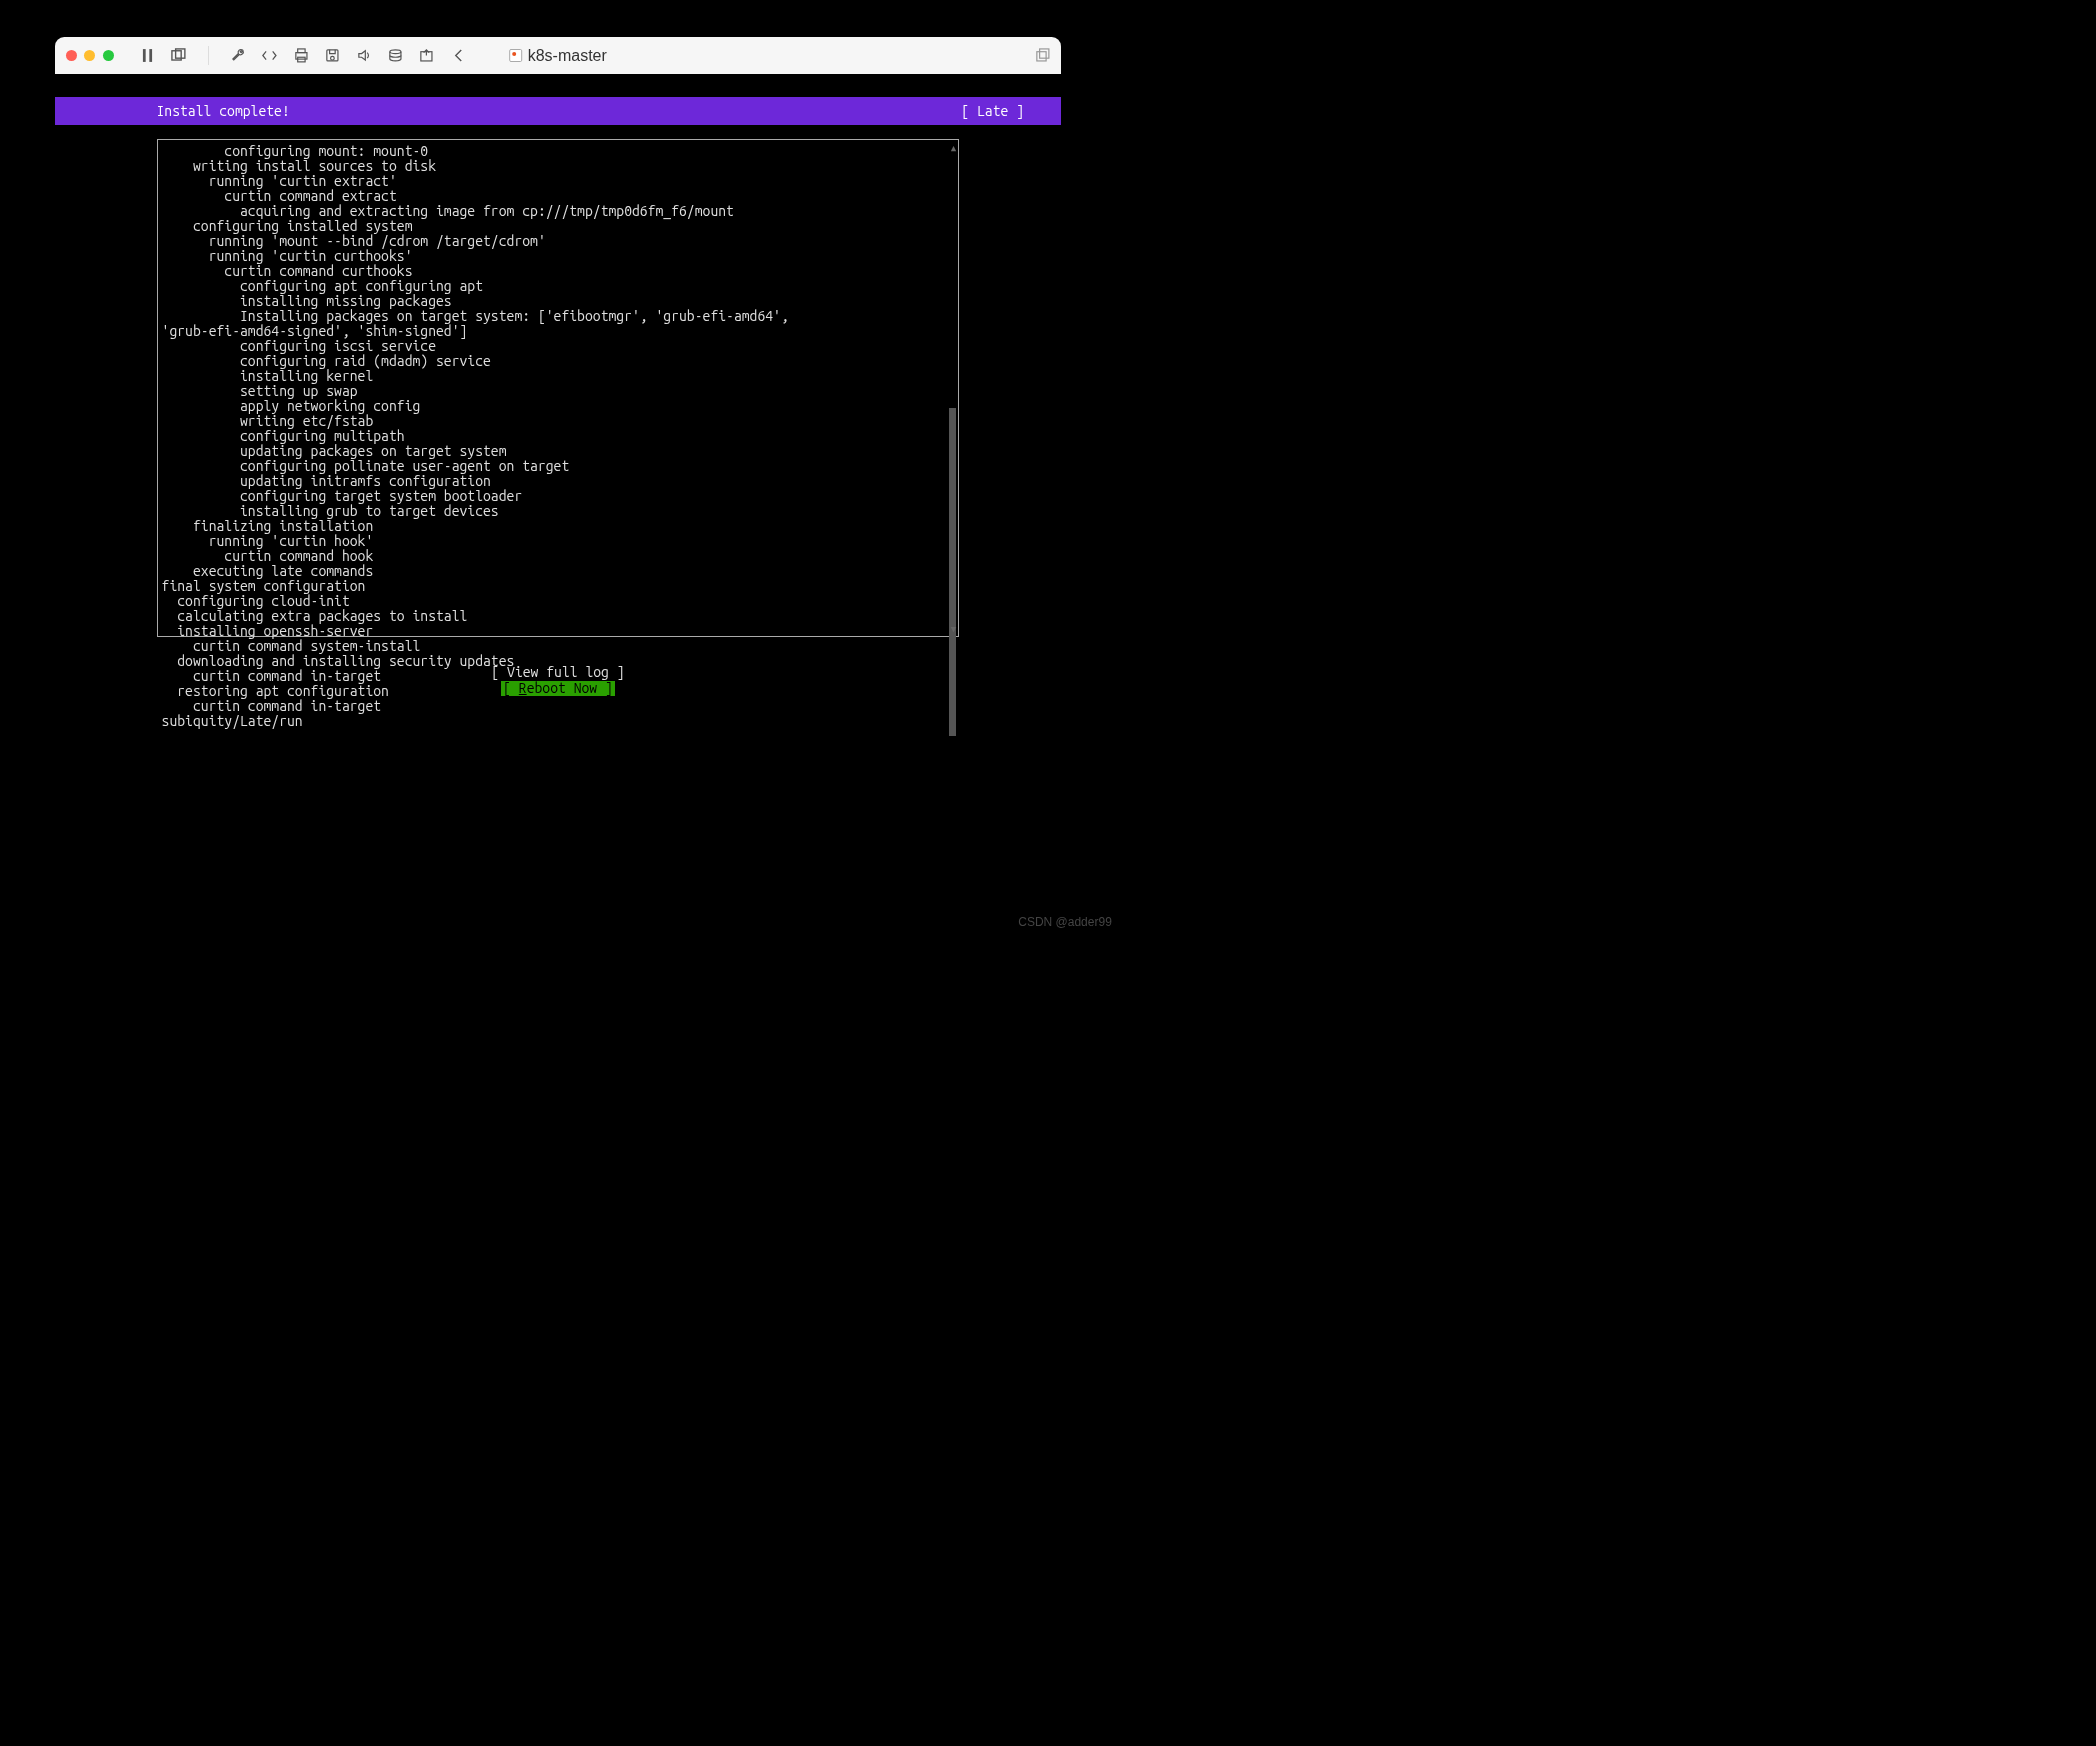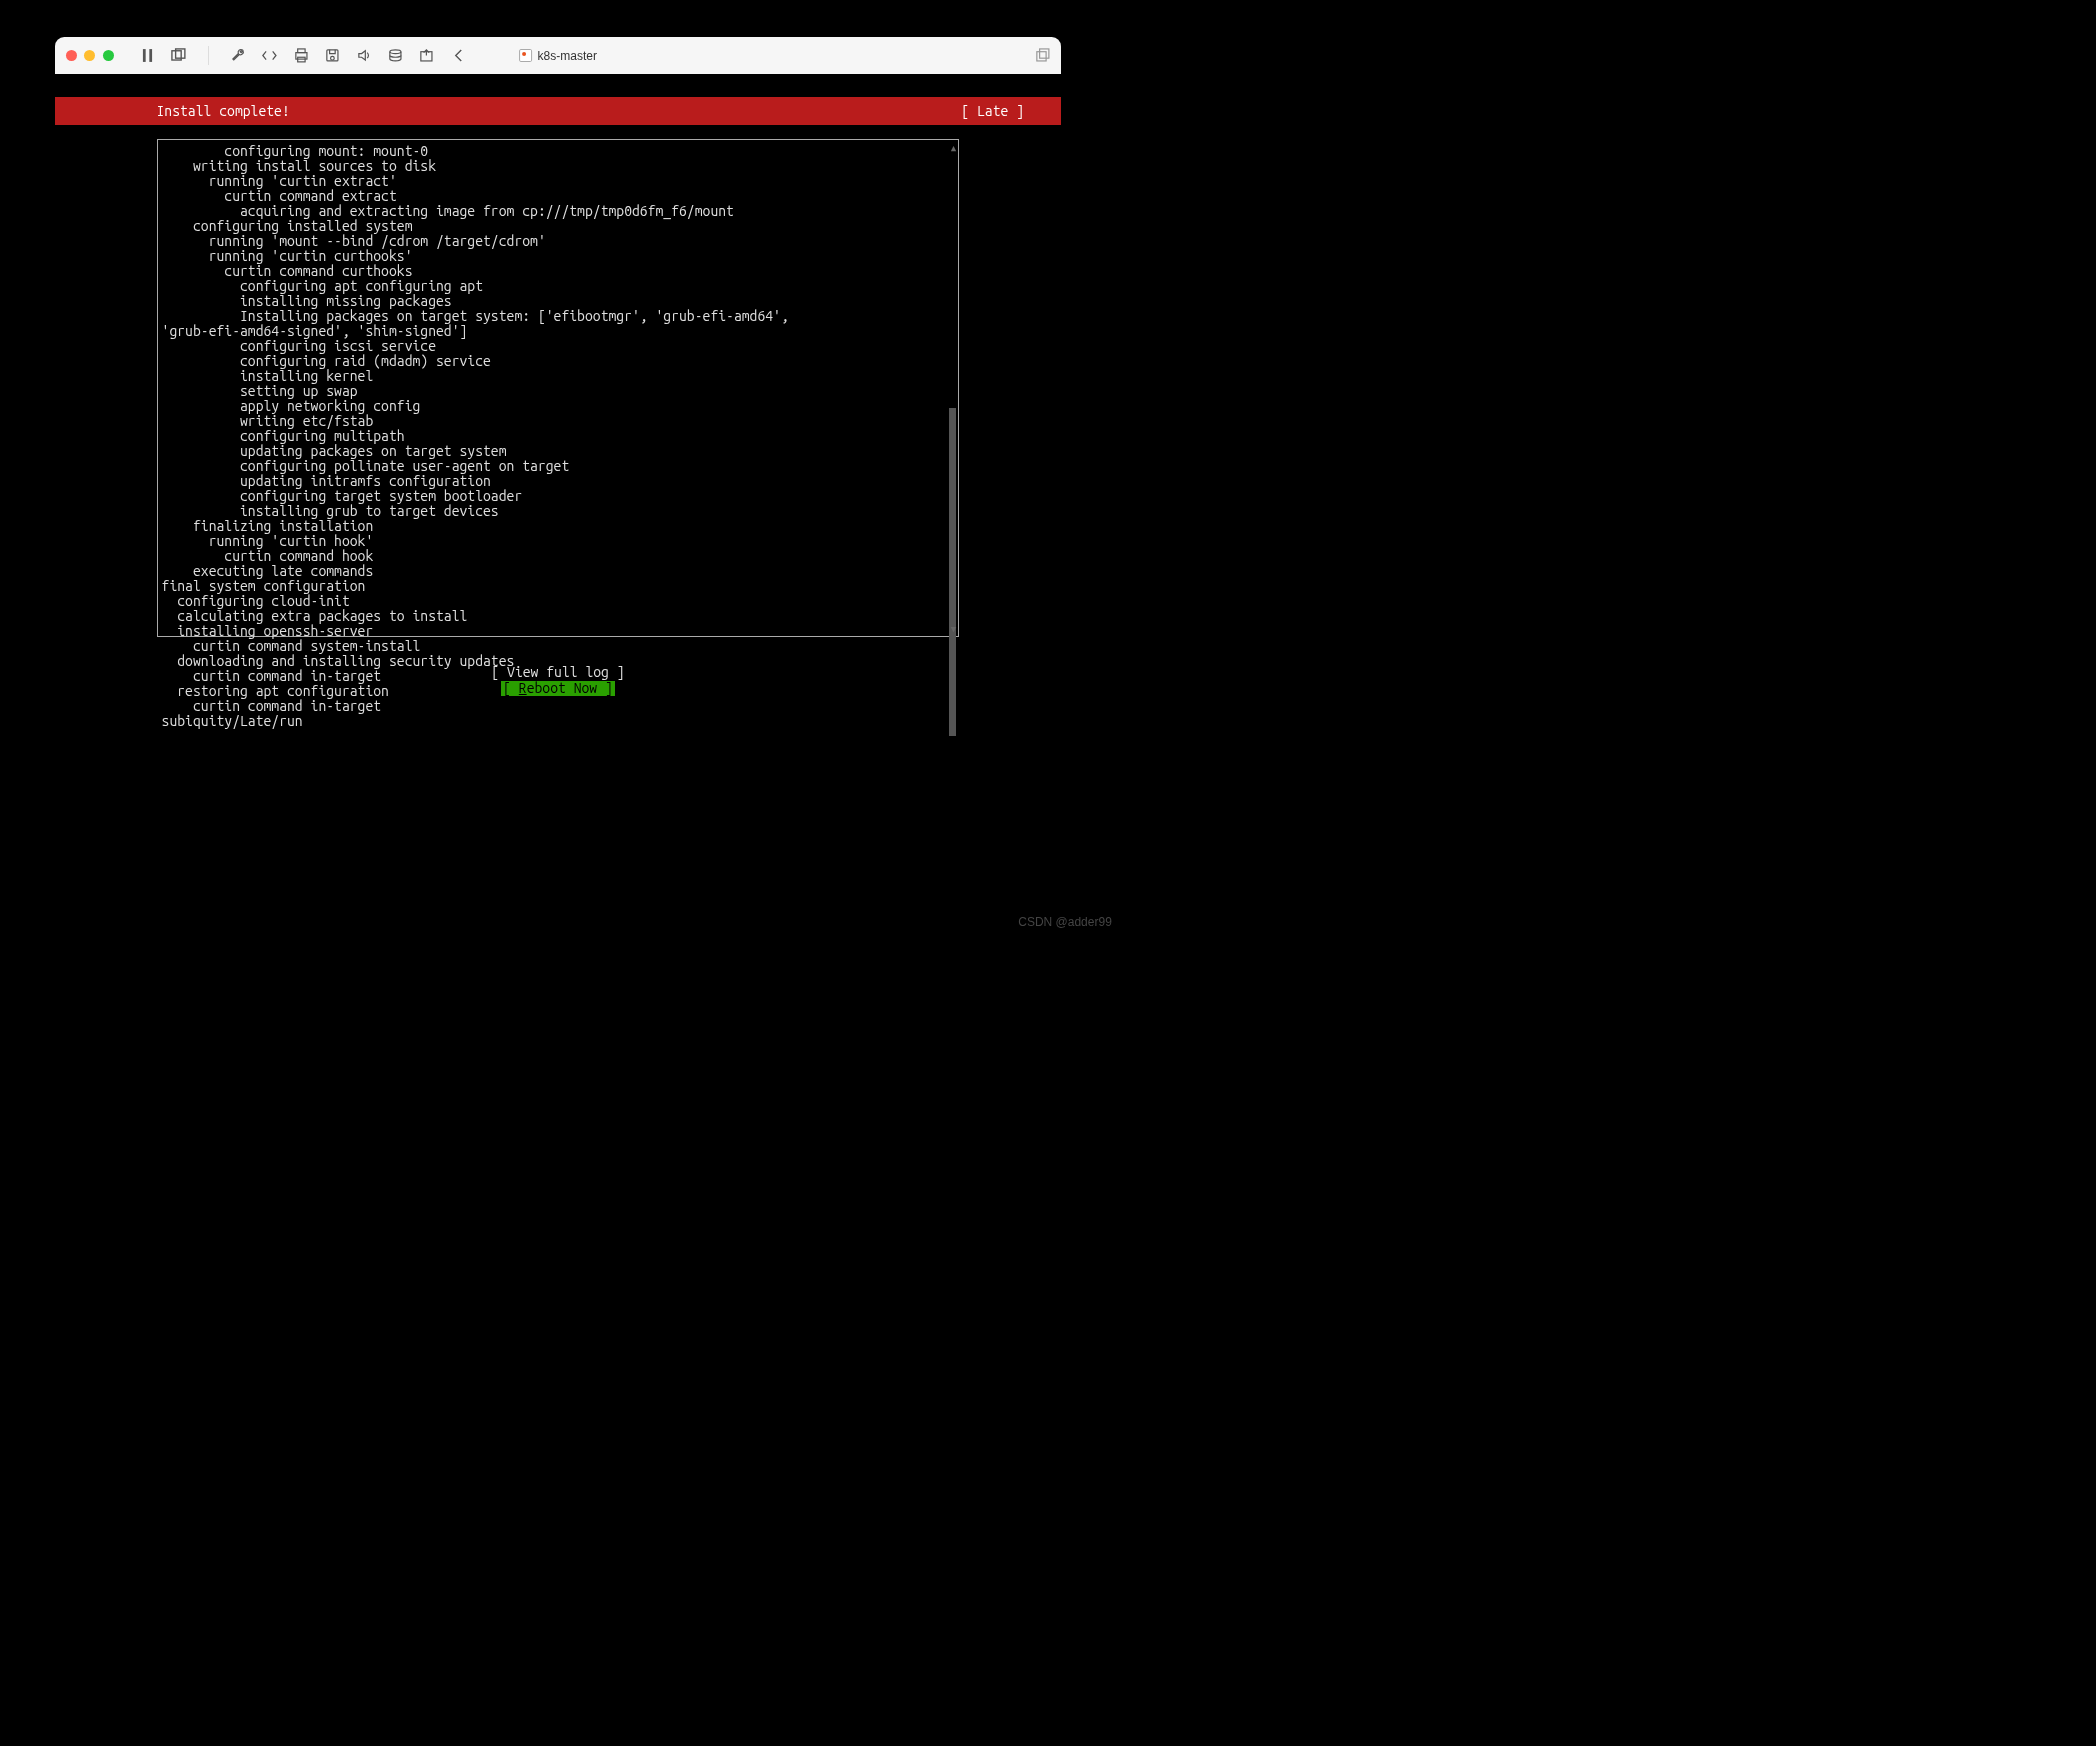--- a/index.html
+++ b/index.html
@@ -66,21 +66,21 @@
       background: #ddd;
       margin: 0 5.5px;
     }
     .window-title {
       position: absolute;
       left: 50%;
       transform: translateX(-50%);
       display: flex;
       align-items: center;
       gap: 5.5px;
-      font-size: 12px;
+      font-size: 16px;
       color: #333;
     }
     .title-icon {
       width: 13px;
       height: 13px;
       border: 0.9px solid #aaa;
       border-radius: 1.8px;
       background: #fff;
       position: relative;
     }
@@ -102,21 +102,21 @@
       background: #000;
       height: calc(100% - 37px);
       position: relative;
       font-family: "Ubuntu Mono", "DejaVu Sans Mono", Consolas, monospace;
     }
     .black-gap {
       height: 23px;
       background: #000;
     }
     .status-bar {
-      background: #b91c1c;
+      background: #6d28d9;
       color: #fff;
       height: 28px;
       display: flex;
       align-items: center;
       padding: 0 18.5px;
       font-size: 14px;
     }
     .status-title {
       margin-left: 83px;
       color: #fff;

